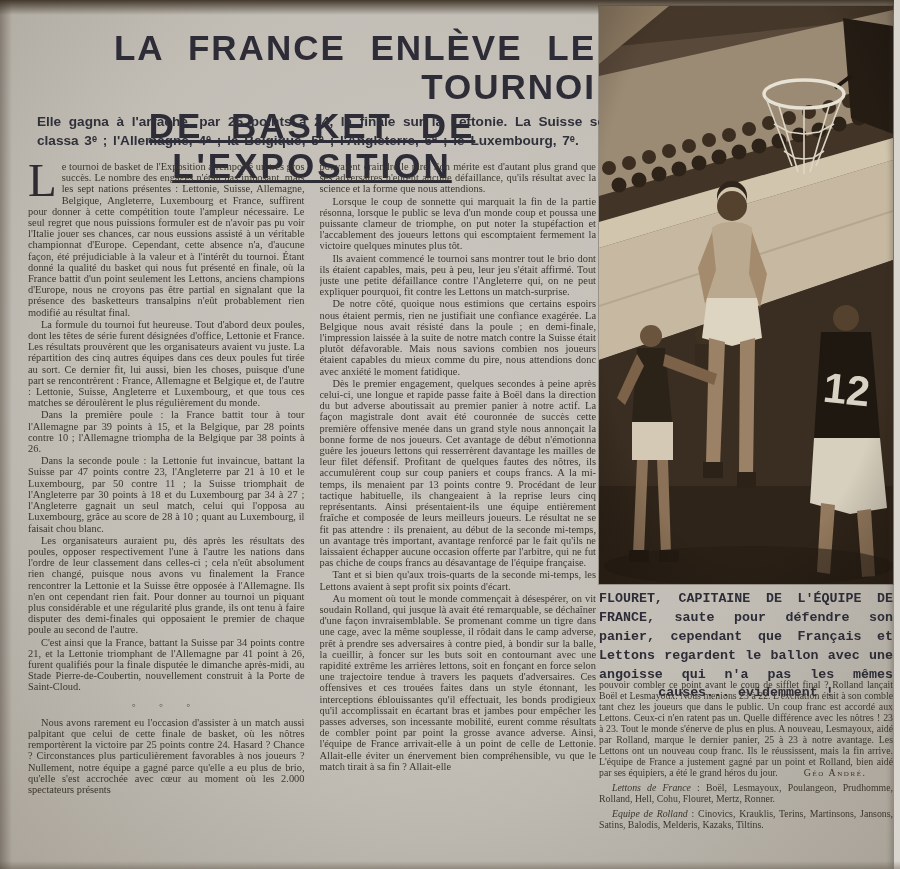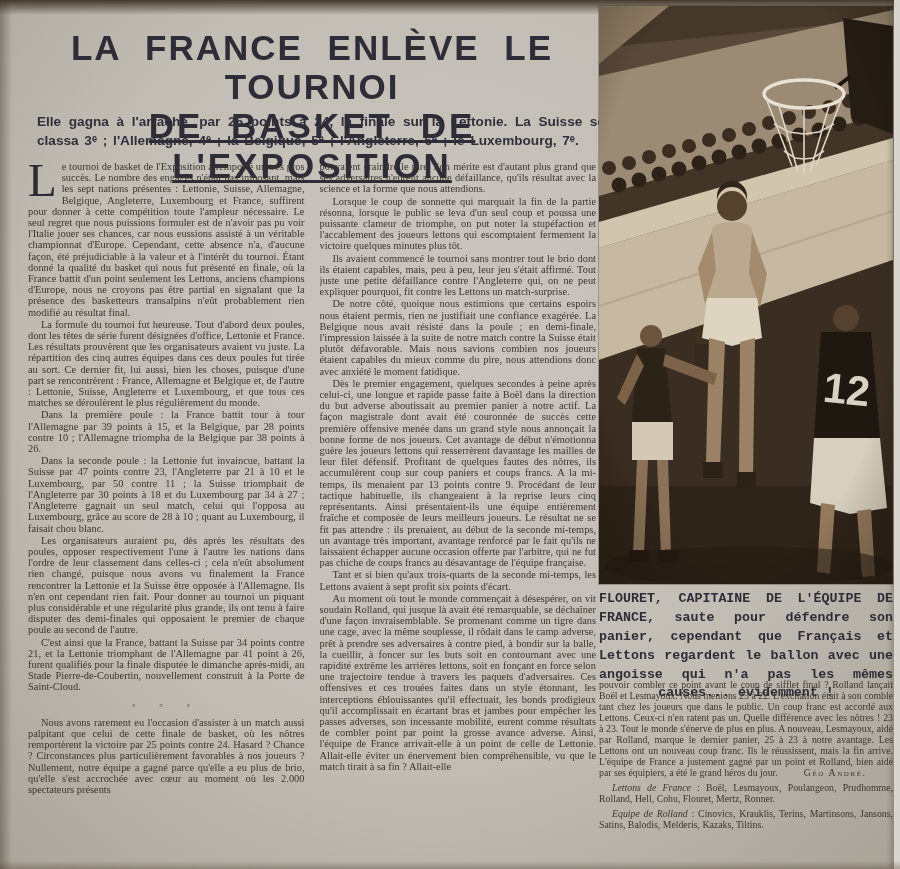--- a/index.html
+++ b/index.html
@@ -10,21 +10,21 @@
     background:linear-gradient(#44392c, rgba(68,57,44,0));pointer-events:none;}
   .edge-left{position:absolute;left:0;top:0;bottom:0;width:12px;
     background:linear-gradient(90deg, rgba(60,50,40,.4), rgba(60,50,40,0));pointer-events:none;}
   .edge-right{position:absolute;right:0;top:0;bottom:0;width:6px;background:#d8d5ce;
     box-shadow:-3px 0 5px rgba(60,50,40,.3);pointer-events:none;}
   .edge-bottom{position:absolute;left:0;bottom:0;right:0;height:8px;
     background:linear-gradient(rgba(68,57,44,0), rgba(68,57,44,.35));pointer-events:none;}
 
   .headline{position:absolute;left:28px;top:28px;width:568px;text-align:center;
     font-family:"Liberation Sans", sans-serif;font-weight:700;color:#2d2c37;margin:0;}
-  .headline .l1{font-size:35px;letter-spacing:2px;word-spacing:13px;line-height:1.12;}
+  .headline .l1{font-size:35px;letter-spacing:2px;word-spacing:13px;line-height:1.12;text-align:right;}
   .headline .l2{font-size:35px;letter-spacing:3px;word-spacing:15px;line-height:1.12;text-decoration:underline;}
 
   .subhead{position:absolute;left:37px;top:112px;width:568px;margin:0;
     font-family:"Liberation Sans", sans-serif;font-weight:700;font-size:13.6px;
     line-height:1.4;color:#30303b;text-align:justify;word-spacing:2px;}
 
   .cols{position:absolute;left:28px;top:161px;width:568px;height:703px;
     display:flex;gap:15px;overflow:hidden;}
   .col{flex:1;overflow:hidden;font-size:10.4px;line-height:11.2px;text-align:justify;
     color:#3a362d;}
@@ -68,21 +68,21 @@
         <p class="para">La formule du tournoi fut heureuse. Tout d'abord deux poules, dont les têtes de série furent désignées d'office, Lettonie et France. Les résultats prouvèrent que les organisateurs avaient vu juste. La répartition des cinq autres équipes dans ces deux poules fut tirée au sort. Ce dernier fit, lui aussi, bien les choses, puisque d'une part se rencontrèrent : France, Allemagne et Belgique et, de l'autre : Lettonie, Suisse, Angleterre et Luxembourg, et que tous ces matches se déroulèrent le plus régulièrement du monde.</p>
         <p class="para">Dans la première poule : la France battit tour à tour l'Allemagne par 39 points à 15, et la Belgique, par 28 points contre 10 ; l'Allemagne triompha de la Belgique par 38 points à 26.</p>
         <p class="para">Dans la seconde poule : la Lettonie fut invaincue, battant la Suisse par 47 points contre 23, l'Angleterre par 21 à 10 et le Luxembourg, par 50 contre 11 ; la Suisse triomphait de l'Angleterre par 30 points à 18 et du Luxembourg par 34 à 27 ; l'Angleterre gagnait un seul match, celui qui l'opposa au Luxembourg, grâce au score de 28 à 10 ; quant au Luxembourg, il faisait chou blanc.</p>
         <p class="para">Les organisateurs auraient pu, dès après les résultats des poules, opposer respectivement l'une à l'autre les nations dans l'ordre de leur classement dans celles-ci ; cela n'eût absolument rien changé, puisque nous avons vu finalement la France rencontrer la Lettonie et la Suisse être opposée à l'Allemagne. Ils n'en ont cependant rien fait. Pour donner au tournoi un piquant plus considérable et une régularité plus grande, ils ont tenu à faire disputer des demi-finales qui opposaient le premier de chaque poule au second de l'autre.</p>
         <p class="para">C'est ainsi que la France, battant la Suisse par 34 points contre 21, et la Lettonie triomphant de l'Allemagne par 41 point à 26, furent qualifiés pour la finale disputée le dimanche après-midi, au Stade Pierre-de-Coubertin, nouvellement construit à la Porte de Saint-Cloud.</p>
         <p class="para ornament">◦ ◦ ◦</p>
         <p class="para">Nous avons rarement eu l'occasion d'assister à un match aussi palpitant que celui de cette finale de basket, où les nôtres remportèrent la victoire par 25 points contre 24. Hasard ? Chance ? Circonstances plus particulièrement favorables à nos joueurs ? Nullement, notre équipe a gagné parce qu'elle a eu plus de brio, qu'elle s'est accrochée avec cœur au moment où les 2.000 spectateurs présents</p>
       </div>
     <div class="col">
         <p class="para noindent">pouvaient craindre le pire. Son mérite est d'autant plus grand que ses adversaires n'eurent aucune défaillance, qu'ils résultat avec la science et la forme que nous attendions.</p>
-        <p class="para">Lorsque le coup de sonnette qui marquait la fin de la partie résonna, lorsque le public se leva d'un seul coup et poussa une puissante clameur de triomphe, on put noter la stupéfaction et l'accablement des joueurs lettons qui escomptaient fermement la victoire quelques minutes plus tôt.</p>
+        <p class="para">Lorsque le coup de sonnette qui marquait la fin de la partie résonna, lorsque le public se leva d'un monde coup et poussa une puissante clameur de triomphe, on put noter la stupéfaction et l'accablement des joueurs lettons qui escomptaient fermement la victoire quelques minutes plus tôt.</p>
         <p class="para">Ils avaient commencé le tournoi sans montrer tout le brio dont ils étaient capables, mais, peu à peu, leur jeu s'était affirmé. Tout juste une petite défaillance contre l'Angleterre qui, on ne peut expliquer pourquoi, fit contre les Lettons un match-surprise.</p>
         <p class="para">De notre côté, quoique nous estimions que certains espoirs nous étaient permis, rien ne justifiait une confiance exagérée. La Belgique nous avait résisté dans la poule ; en demi-finale, l'impression laissée à la suite de notre match contre la Suisse était plutôt défavorable. Mais nous savions combien nos joueurs étaient capables du mieux comme du pire, nous attendions donc avec anxiété le moment fatidique.</p>
         <p class="para">Dès le premier engagement, quelques secondes à peine après celui-ci, une longue et rapide passe faite à Boël dans la direction du but adverse aboutissait au premier panier à notre actif. La façon magistrale dont avait été couronnée de succès cette première offensive menée dans un grand style nous annonçait la bonne forme de nos joueurs. Cet avantage de début n'émotionna guère les joueurs lettons qui resserrèrent davantage les mailles de leur filet défensif. Profitant de quelques fautes des nôtres, ils accumulèrent coup sur coup paniers et coups francs. A la mi-temps, ils menaient par 13 points contre 9. Procédant de leur tactique habituelle, ils changeaient à la reprise leurs cinq représentants. Ainsi présentaient-ils une équipe entièrement fraîche et composée de leurs meilleurs joueurs. Le résultat ne se fit pas attendre : ils prenaient, au début de la seconde mi-temps, un avantage très important, avantage renforcé par le fait qu'ils ne laissaient échapper aucune occasion offerte par l'arbitre, qui ne fut pas chiche de coups francs au désavantage de l'équipe française.</p>
         <p class="para">Tant et si bien qu'aux trois-quarts de la seconde mi-temps, les Lettons avaient à sept profit six points d'écart.</p>
         <p class="para">Au moment où tout le monde commençait à désespérer, on vit soudain Rolland, qui jusque là avait été remarquable, se déchaîner d'une façon invraisemblable. Se promenant comme un tigre dans une cage, avec la même souplesse, il rôdait dans le camp adverse, prêt à prendre ses adversaires à contre pied, à bondir sur la balle, la cueillir, à foncer sur les buts soit en contournant avec une rapidité extrême les arrières lettons, soit en fonçant en force selon une trajectoire tendue à travers les paquets d'adversaires. Ces offensives et ces trouées faites dans un style étonnant, les interceptions éblouissantes qu'il effectuait, les bonds prodigieux qu'il accomplissait en écartant bras et jambes pour empêcher les passes adverses, son incessante mobilité, eurent comme résultats de combler point par point la grosse avance adverse. Ainsi, l'équipe de France arrivait-elle à un point de celle de Lettonie. Allait-elle éviter un énervement bien compréhensible, vu que le match tirait à sa fin ? Allait-elle</p>
       </div>
   </div>
 
   <figure class="photo">
     <svg width="294" height="578" viewBox="0 0 294 578">

